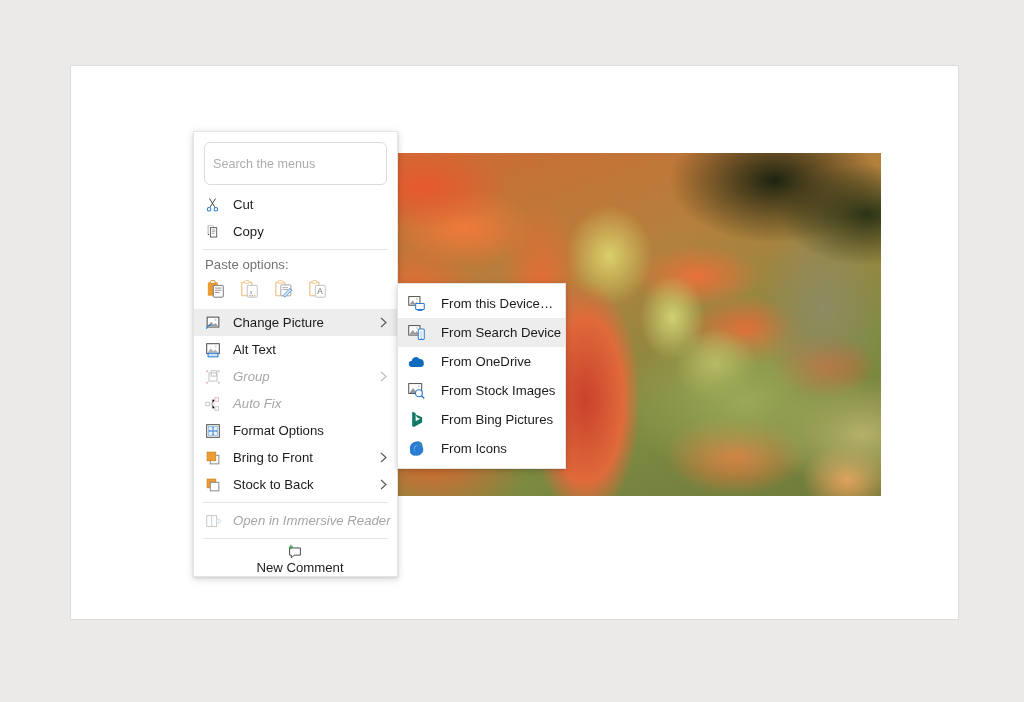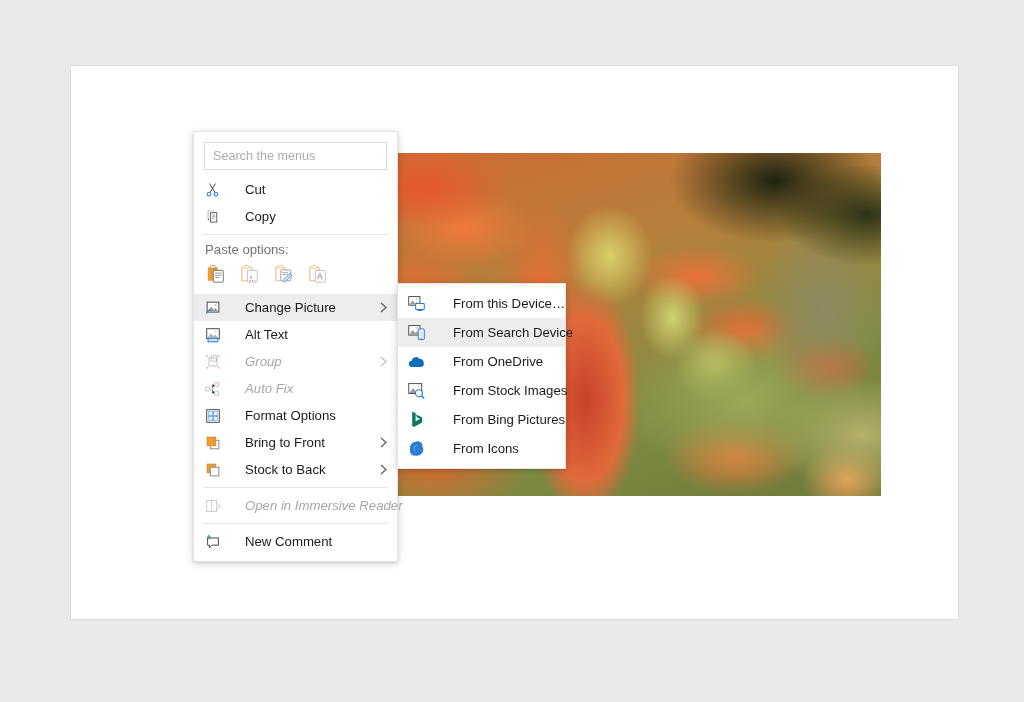--- a/index.html
+++ b/index.html
@@ -84,41 +84,40 @@
     box-sizing: border-box;
     font-size: 13.2px;
     color: #1a1a1a;
   }
   .search-wrap {
     padding: 10px 10px 6px 10px;
   }
   #search-input {
     width: 100%;
     box-sizing: border-box;
-    height: 28px;
+    height: 43px;
     border: 1px solid #dcdcdc;
-    border-radius: 0;
+    border-radius: 6px;
     padding: 0 8px;
     font-family: "Liberation Sans", sans-serif;
     font-size: 12.6px;
     color: #333;
     outline: none;
     background: #fff;
   }
   #search-input::placeholder { color: #adadad; }
 
   .menu-item {
     position: relative;
     display: flex;
     align-items: center;
     height: 27px;
     padding: 0 8px 0 10px;
     cursor: default;
     white-space: nowrap;
-    gap: 12px;
   }
   .menu-item .mi-icon {
     width: 22px;
     min-width: 22px;
     height: 20px;
     display: flex;
     align-items: center;
     justify-content: flex-start;
   }
   .menu-item .mi-label {
@@ -372,21 +371,21 @@
         <path d="M8.5 4 v12" stroke="#c9c9c9" stroke-width="1"></path>
         <path d="M14 9 l2.5 -2 v6 l-2.5 -2 z" fill="none" stroke="#cfe0ef" stroke-width="1"></path>
         <path d="M17.3 8 a2.2 2.2 0 0 1 0 4" fill="none" stroke="#cfe0ef" stroke-width="1"></path>
       </svg>
     </span>
     <span class="mi-label">Open in Immersive Reader</span>
   </div>
 
   <div class="sep"></div>
 
-  <div class="menu-item" style="margin-bottom:6px;">
+  <div class="menu-item" style="margin-bottom:6px;flex-direction:column;">
     <span class="mi-icon">
       <svg width="18" height="18" viewBox="0 0 20 20">
         <path d="M4 5.5 h12 v8 h-7 l-3 3 v-3 h-2 z" fill="#fff" stroke="#4a4a4a" stroke-width="1.1"></path>
         <path d="M5.5 2 v5 M3 4.5 h5" stroke="#41a05a" stroke-width="1.4"></path>
       </svg>
     </span>
     <span class="mi-label">New Comment</span>
   </div>
 
 </div>

